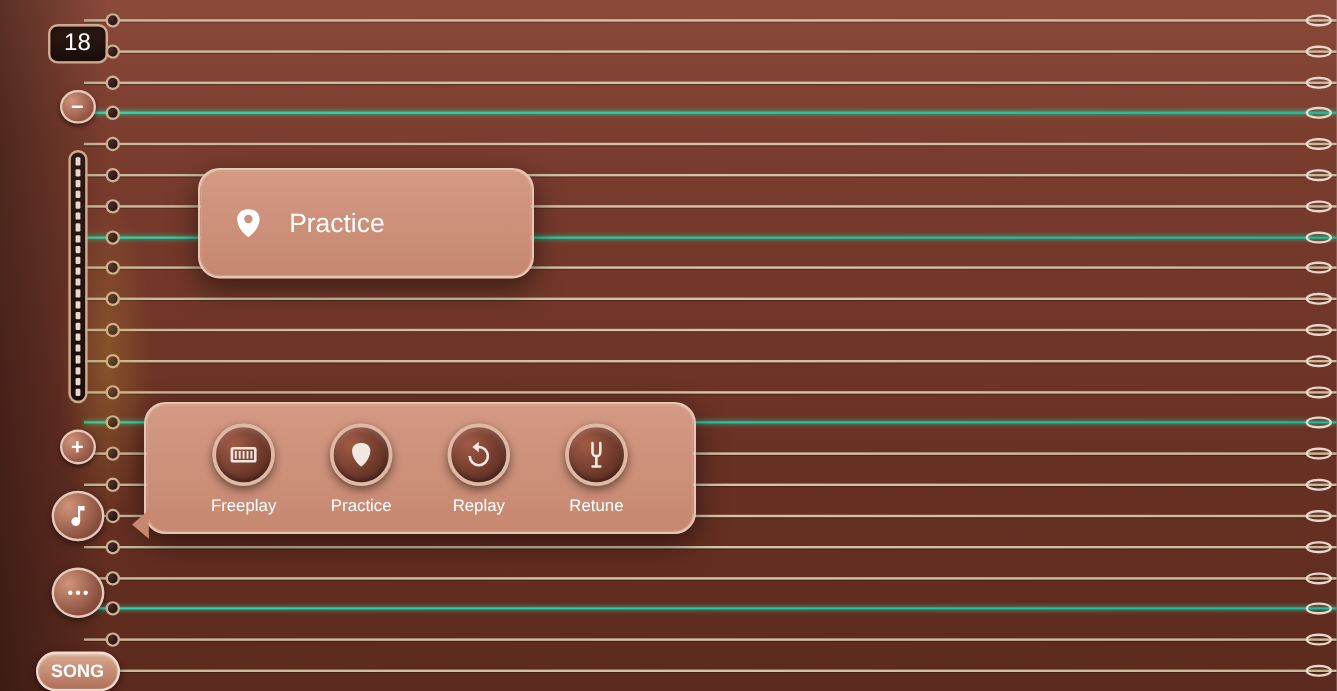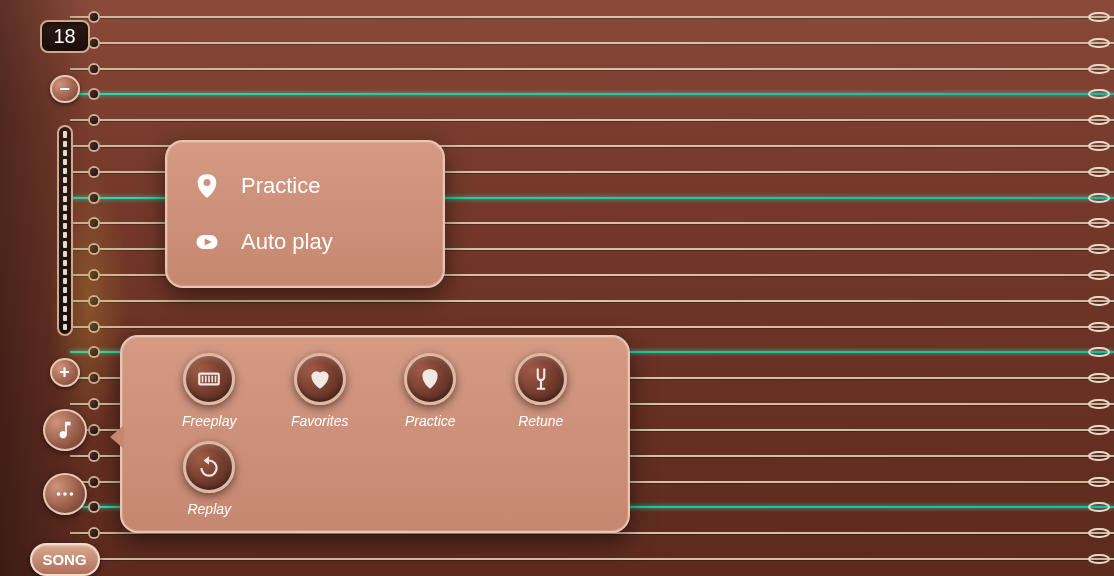--- a/index.html
+++ b/index.html
@@ -151,31 +151,30 @@
     color: #fff;
     font-size: 22px;
     cursor: pointer;
   }
   .mode-item svg { width: 28px; height: 28px; fill: #fff; flex-shrink: 0; }
 
   
   .toolbar {
     position: absolute;
     left: 120px; top: 335px;
-    width: 510px;
+    width: 460px;
     background: linear-gradient(180deg, #d49a84 0%, #c68770 100%);
     border: 2px solid #e8c4b2;
     border-radius: 18px;
     padding: 16px 32px 14px;
     box-shadow: 0 8px 24px rgba(0,0,0,0.5), inset 0 0 0 1px rgba(255,255,255,0.15);
     display: grid;
     grid-template-columns: repeat(4, 1fr);
     row-gap: 12px;
     column-gap: 0;
-    font-style: italic;
   }
   .tool {
     display: flex; flex-direction: column; align-items: center;
     gap: 8px; cursor: pointer;
   }
   .tool-circle {
     width: 52px; height: 52px;
     border-radius: 50%;
     background: radial-gradient(circle at 30% 30%, #a05a46, #4a2218);
     border: 3px solid #e0b8a4;
@@ -291,65 +290,50 @@
   </div>
   <div class="song-btn">SONG</div>
 </div>
 
 <div class="mode-menu">
   <div class="mode-item">
     <svg viewBox="0 0 24 24">
         <path d="M12 2c5 0 8 3 8 7 0 6-5 11-8 13-3-2-8-7-8-13 0-4 3-7 8-7zm0 4a3 3 0 1 0 0 6 3 3 0 0 0 0-6z"></path>
       </svg>
     <span>Practice</span>
-  </div>
-  <div class="mode-item">
-    <svg viewBox="0 0 24 24">
-        <rect x="3" y="6" width="18" height="12" rx="6"></rect>
-        <path d="M10 9l6 3-6 3z" fill="#c68770"></path>
-      </svg>
-    <span>Auto play</span>
   </div>
 </div>
 
 <div class="toolbar">
   <div class="tool">
     <div class="tool-circle">
         <svg viewBox="0 0 24 24">
           <rect x="3" y="7" width="18" height="10" rx="1" fill="none" stroke="#f2e8e2" stroke-width="2"></rect>
           <path d="M6 9v6M9 9v6M12 9v6M15 9v6M18 9v6" stroke="#f2e8e2" stroke-width="1.5"></path>
         </svg>
       </div>
     <div class="tool-label">Freeplay</div>
   </div>
   <div class="tool">
     <div class="tool-circle">
         <svg viewBox="0 0 24 24">
-          <path d="M12 21s-8-5-8-12a5 5 0 0 1 8-3 5 5 0 0 1 8 3c0 7-8 12-8 12z"></path>
-        </svg>
-      </div>
-    <div class="tool-label">Favorites</div>
-  </div>
-  <div class="tool">
-    <div class="tool-circle">
-        <svg viewBox="0 0 24 24">
           <path d="M12 3c4 0 7 2 7 6 0 5-4 10-7 12-3-2-7-7-7-12 0-4 3-6 7-6z"></path>
         </svg>
       </div>
     <div class="tool-label">Practice</div>
+  </div>
+  <div class="tool">
+    <div class="tool-circle">
+        <svg viewBox="0 0 24 24">
+          <path d="M12 5V2L7 6l5 4V7a6 6 0 1 1-6 6H4a8 8 0 1 0 8-8z"></path>
+        </svg>
+      </div>
+    <div class="tool-label">Replay</div>
   </div>
   <div class="tool">
     <div class="tool-circle">
         <svg viewBox="0 0 24 24">
           <path d="M9 3v7a3 3 0 0 0 6 0V3M12 13v8M9 21h6" stroke="#f2e8e2" stroke-width="2" fill="none" stroke-linecap="round"></path>
         </svg>
       </div>
     <div class="tool-label">Retune</div>
   </div>
-  <div class="tool">
-    <div class="tool-circle">
-        <svg viewBox="0 0 24 24">
-          <path d="M12 5V2L7 6l5 4V7a6 6 0 1 1-6 6H4a8 8 0 1 0 8-8z"></path>
-        </svg>
-      </div>
-    <div class="tool-label">Replay</div>
-  </div>
 </div>
 
 </body></html>

